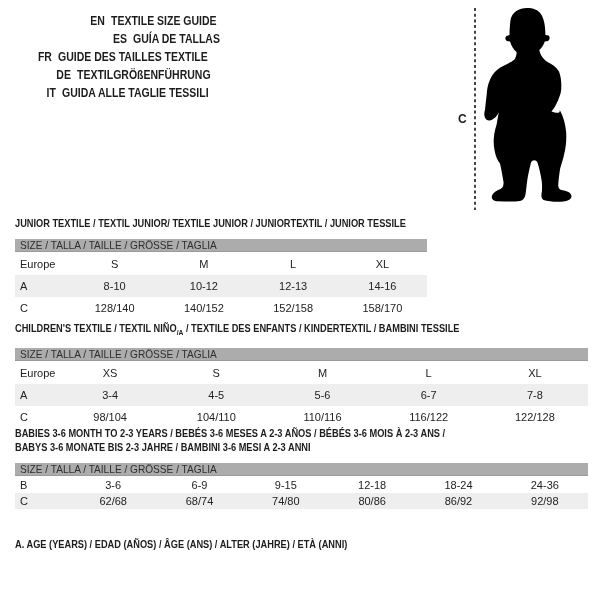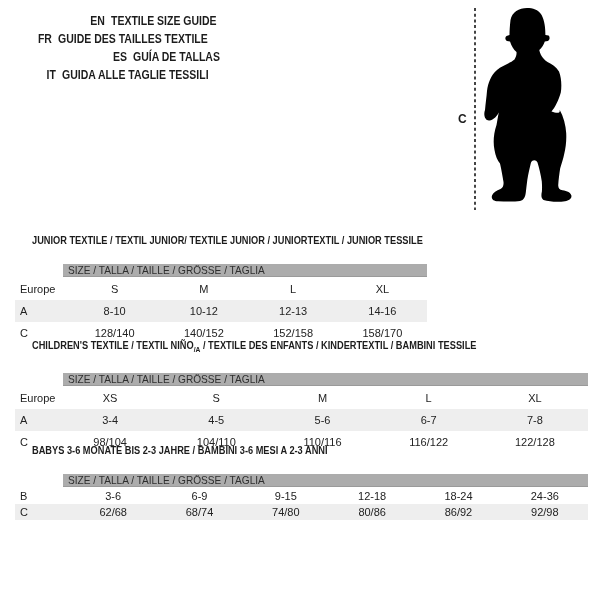--- a/index.html
+++ b/index.html
@@ -24,51 +24,53 @@
   .lang-code{display:inline-block;width:38px;vertical-align:top;}
 
   
   .figure-wrap{position:absolute;left:455px;top:4px;width:145px;height:208px;}
 
   
   .size-section{position:absolute;left:15px;}
   .sec1{top:217px;width:412px;}
   .sec2{top:322px;width:573px;}
   .sec3{top:426px;width:573px;}
-  .sec-title{margin:17px;font-size:11px;font-weight:bold;line-height:13px;text-decoration:underline;}
+  .sec-title{margin:0;font-size:11px;font-weight:bold;line-height:13px;text-decoration:underline;}
   .sec3 .sec-title{line-height:14px;}
   .sec-title .sub{font-size:8px;vertical-align:sub;}
   .bar{
     margin-top:9px;height:13px;line-height:13px;background:var(--header-bar);
     font-size:11px;padding-left:5px;color:#2e2e2e;box-sizing:border-box;
     border-bottom:1px solid #9a9a9a;
-    margin-left:48px;
   }
   table.size-table{border-collapse:collapse;table-layout:fixed;width:100%;margin-top:1px;}
   table.size-table td{height:22px;padding:0;text-align:center;font-size:11px;color:#222;}
   .sec3 table.size-table td{height:16px;}
   table.size-table td.row-label{text-align:left;padding-left:5px;}
   table.size-table tr.shaded{background:var(--row-shaded);}
 
   
   .legend{position:absolute;left:15px;top:537px;}
   .legend-line{height:15.5px;line-height:15.5px;font-weight:bold;font-size:11px;}
 </style>
 </head>
 <body>
 
 <div class="lang-block">
   <div class="lang-row">
     <span class="lang-code cond">EN</span><span class="cond">TEXTILE SIZE GUIDE</span>
   </div>
   <div class="lang-row">
+    <span class="lang-code cond">ES</span><span class="cond">GUÍA DE TALLAS</span>
+  </div>
+  <div class="lang-row">
     <span class="lang-code cond">FR</span><span class="cond">GUIDE DES TAILLES TEXTILE</span>
   </div>
   <div class="lang-row">
-    <span class="lang-code cond">ES</span><span class="cond">GUÍA DE TALLAS</span>
+    <span class="lang-code cond">DE</span><span class="cond">TEXTILGRÖßENFÜHRUNG</span>
   </div>
   <div class="lang-row">
     <span class="lang-code cond">IT</span><span class="cond">GUIDA ALLE TAGLIE TESSILI</span>
   </div>
 </div>
 
 <div class="figure-wrap">
   <svg width="145" height="208" viewBox="0 0 145 208" xmlns="http://www.w3.org/2000/svg">
     <text x="3" y="119" font-size="12" font-weight="bold" fill="var(--text)">C</text>
     <line x1="20" y1="4" x2="20" y2="206" stroke="var(--dash-line)" stroke-width="2" stroke-dasharray="3 2.7"></line>
@@ -193,20 +195,21 @@
           <td>110/116</td>
           <td>116/122</td>
           <td>122/128</td>
         </tr>
       </tbody>
   </table>
 </div>
 
 <div class="size-section sec3">
   <h2 class="sec-title">
+    <div><span class="cond">BABIES 3-6 MONTH TO 2-3 YEARS / BEBÉS 3-6 MESES A 2-3 AÑOS / BÉBÉS 3-6 MOIS À 2-3 ANS /</span></div>
     <div><span class="cond">BABYS 3-6 MONATE BIS 2-3 JAHRE / BAMBINI 3-6 MESI A 2-3 ANNI</span></div>
   </h2>
   <div class="bar"><span class="cond92">SIZE / TALLA / TAILLE / GRÖSSE / TAGLIA</span></div>
   <table class="size-table">
     <colgroup>
         <col style="width:55px">
         <col>
         <col>
         <col>
         <col>
@@ -230,13 +233,14 @@
           <td>74/80</td>
           <td>80/86</td>
           <td>86/92</td>
           <td>92/98</td>
         </tr>
       </tbody>
   </table>
 </div>
 
 <div class="legend">
+  <div class="legend-line"><span class="cond">A. AGE (YEARS) / EDAD (AÑOS) / ÂGE (ANS) / ALTER (JAHRE) / ETÀ (ANNI)</span></div>
 </div>
 
 </body></html>

